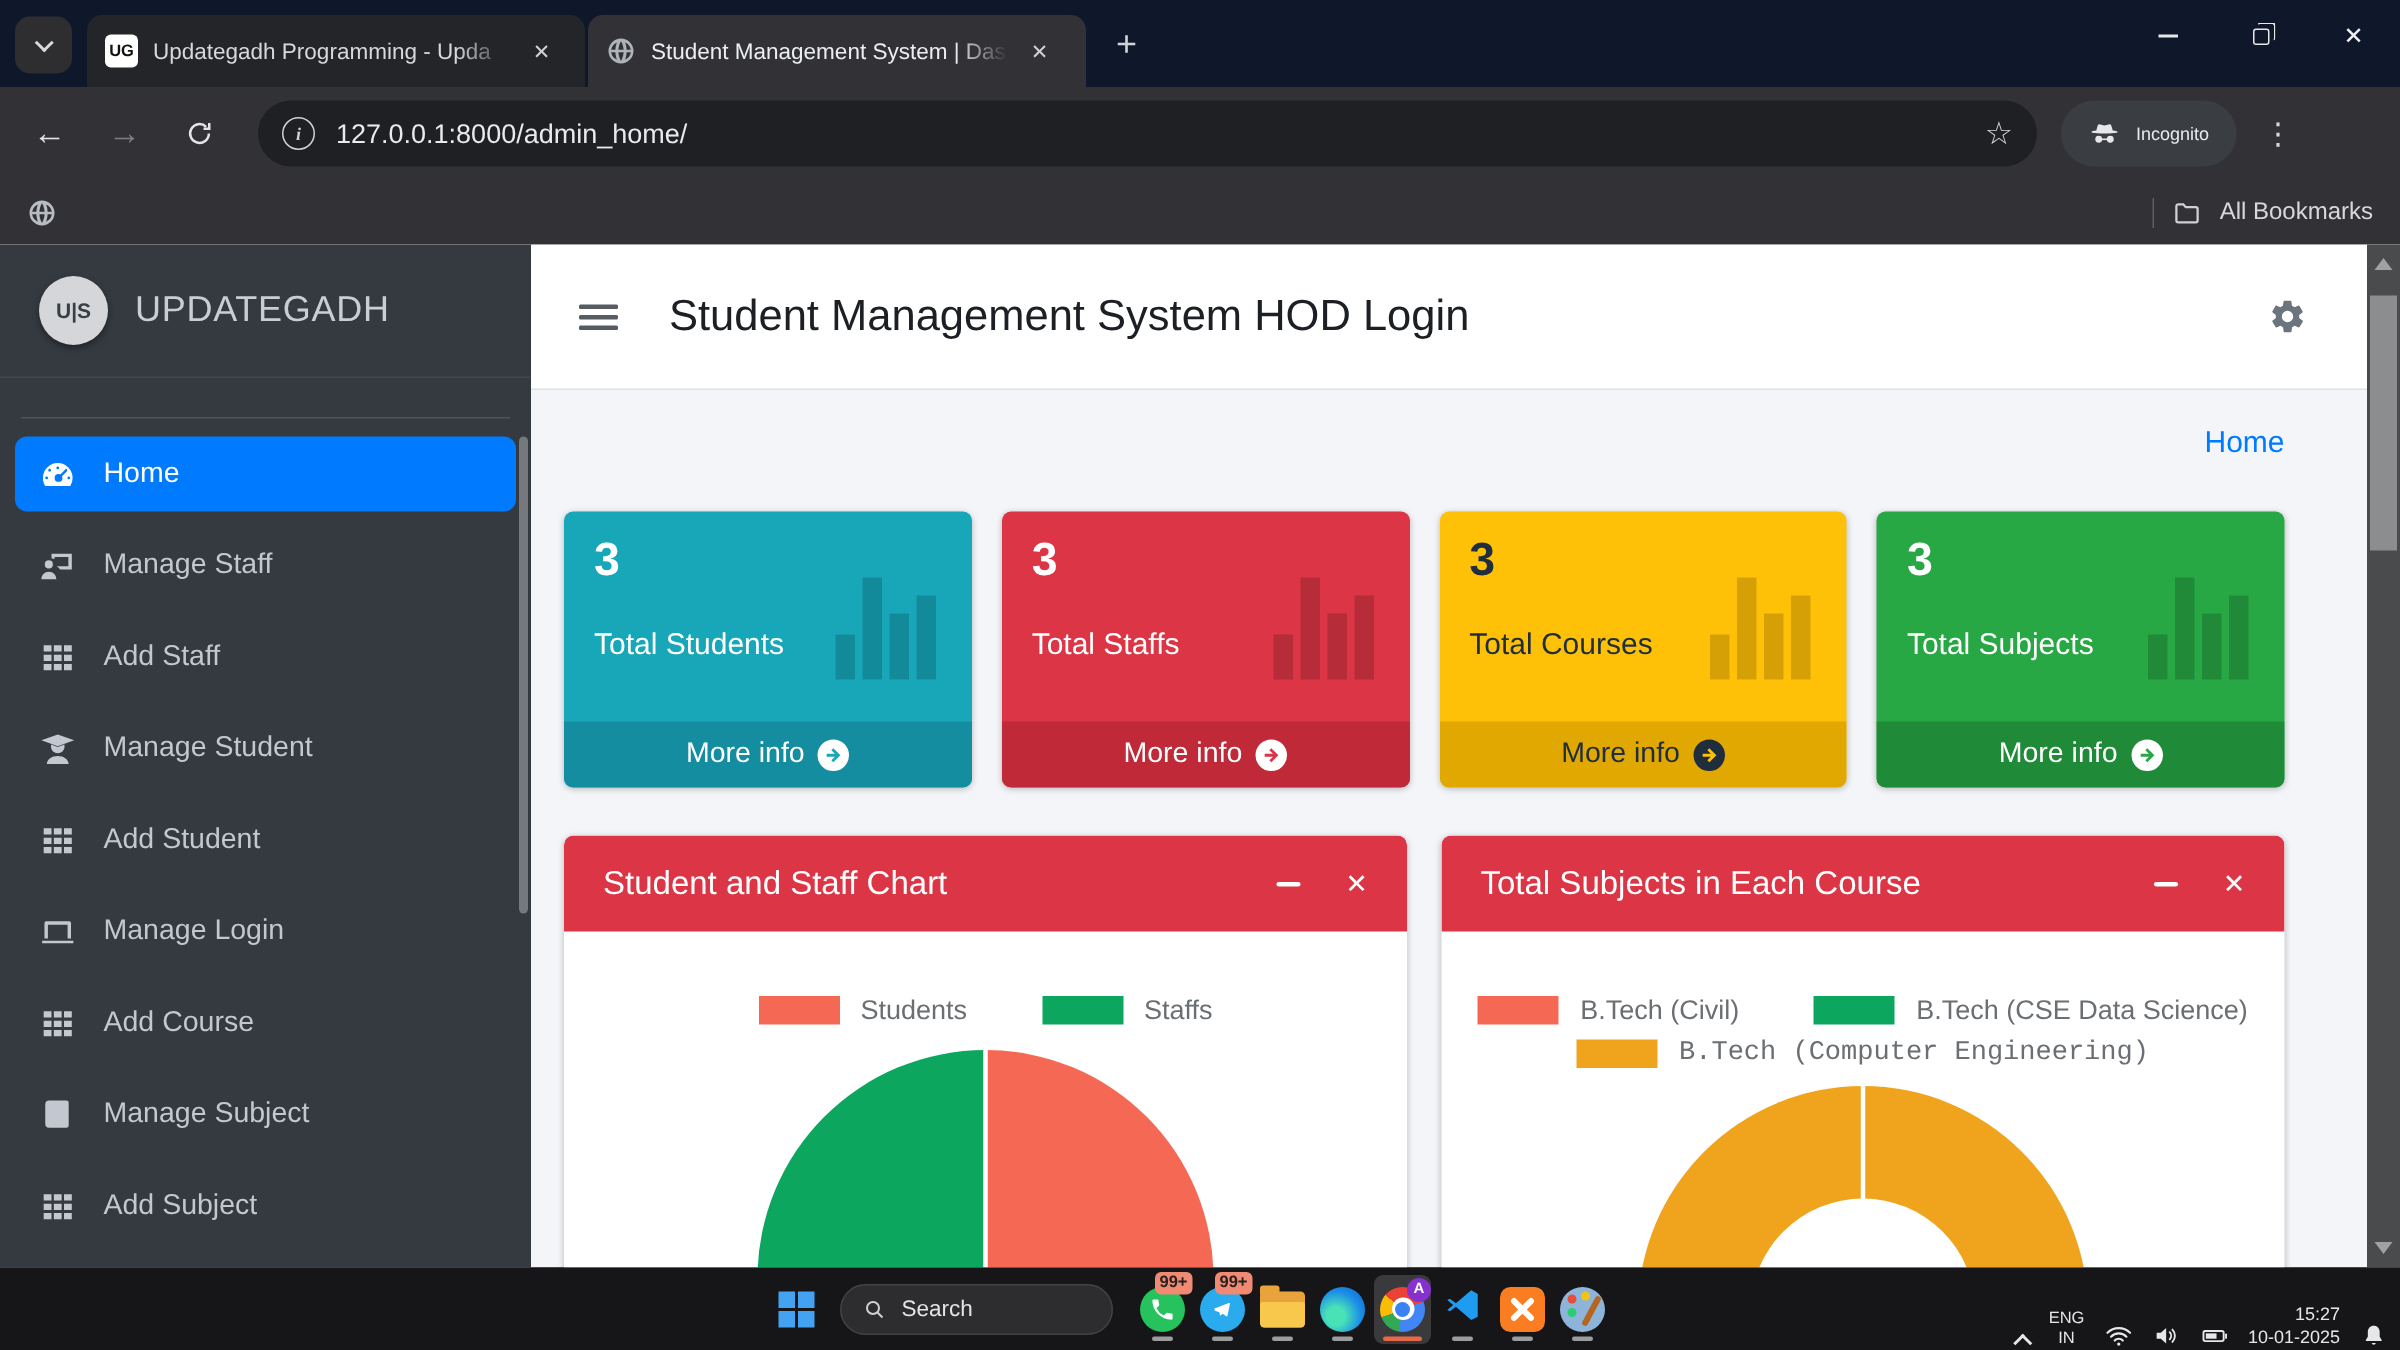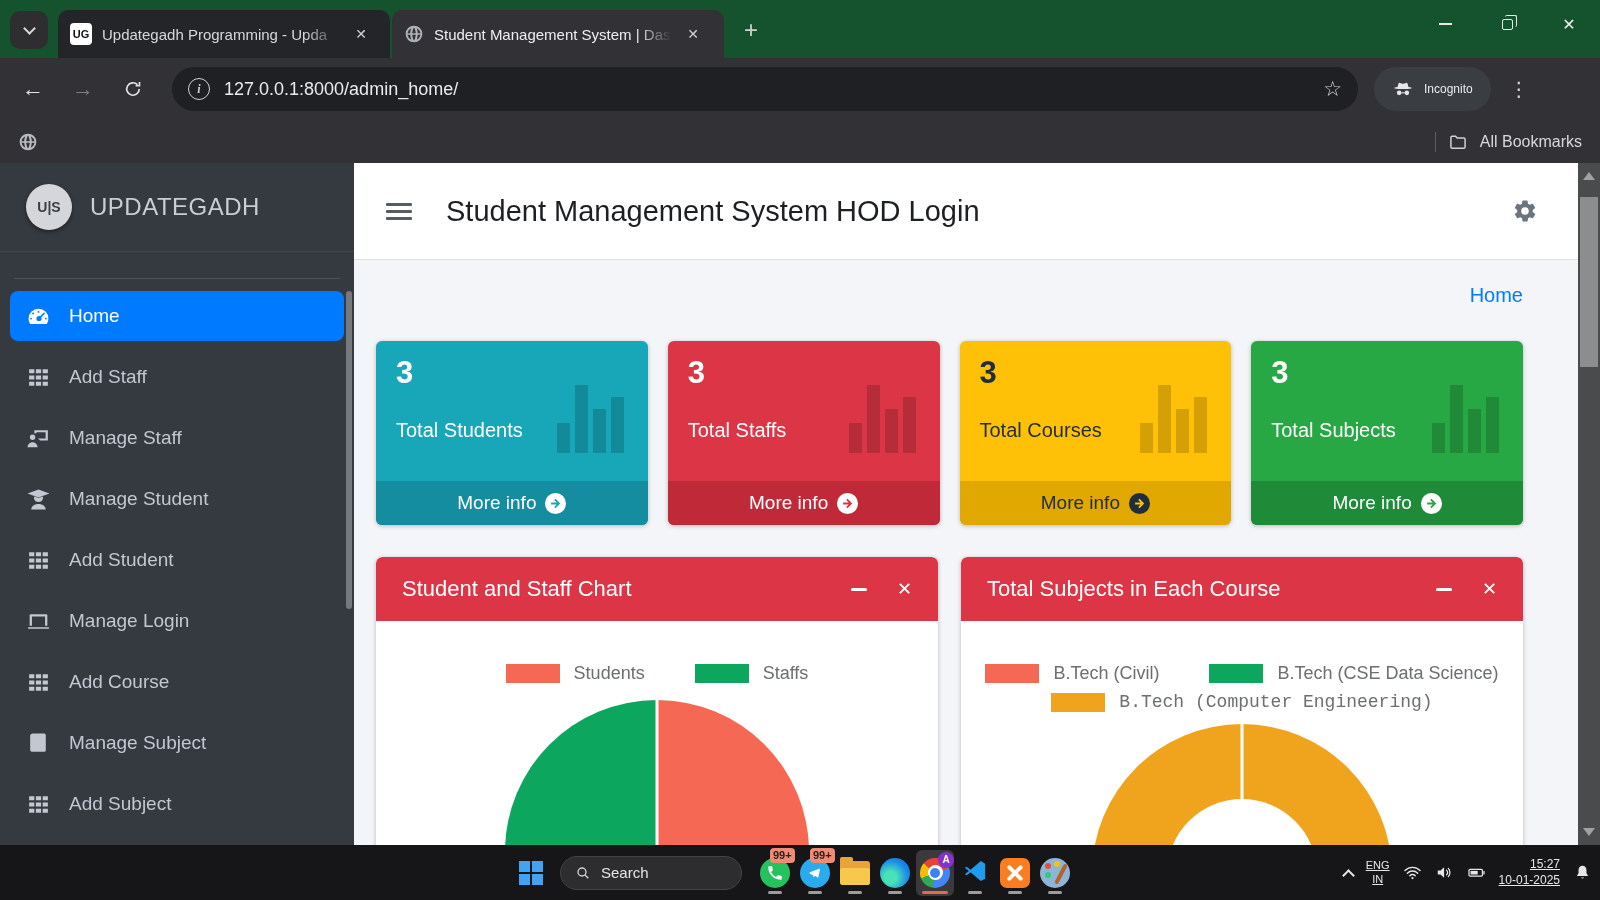--- a/index.html
+++ b/index.html
@@ -1,21 +1,21 @@
 <!DOCTYPE html>
 <html><head>
 <meta charset="utf-8">
 <style>
   *{margin:0;padding:0;box-sizing:border-box;}
   html,body{width:1600px;height:900px;overflow:hidden;background:#000;
     font-family:"Liberation Sans","DejaVu Sans",sans-serif;}
   .screen{position:relative;width:1600px;height:900px;}
 
   
-  .tabstrip{position:absolute;left:0;top:0;width:1600px;height:58px;background:#14532d;}
+  .tabstrip{position:absolute;left:0;top:0;width:1600px;height:58px;background:#0f172a;}
   .tab-search-btn{position:absolute;left:10px;top:11px;width:38px;height:38px;border-radius:10px;
     background:#2e2e31;display:flex;align-items:center;justify-content:center;}
   .caret{width:9px;height:9px;border-right:2px solid #d7d9dc;border-bottom:2px solid #d7d9dc;
     transform:rotate(45deg);margin-top:-4px;}
   .tab{position:absolute;top:10px;height:48px;width:332px;border-radius:10px 10px 0 0;
     display:flex;align-items:center;padding:0 12px;gap:10px;}
   .tab.inactive{left:58px;background:#242528;}
   .tab.active{left:392px;background:#323236;}
   .tab-title{font-size:15px;color:#d6d8da;white-space:nowrap;overflow:hidden;max-width:238px;flex:1;
     -webkit-mask-image:linear-gradient(90deg,#000 85%,transparent);mask-image:linear-gradient(90deg,#000 85%,transparent);}
@@ -179,21 +179,21 @@
   .xampp i,.xampp b{position:absolute;left:50%;top:50%;width:20px;height:4px;background:#fff;border-radius:2px;}
   .xampp i{transform:translate(-50%,-50%) rotate(45deg);}
   .xampp b{transform:translate(-50%,-50%) rotate(-45deg);}
   .paint{position:relative;width:30px;height:30px;border-radius:50%;background:#8fb4d9;}
   .paint .d1,.paint .d2,.paint .d3{position:absolute;width:6px;height:6px;border-radius:50%;}
   .paint .d1{background:#e74c3c;left:5px;top:5px;}
   .paint .d2{background:#f1c40f;left:14px;top:3px;}
   .paint .d3{background:#2ecc71;left:5px;top:14px;}
   .paint .brush{position:absolute;width:4px;height:22px;background:#b5651d;left:19px;top:5px;border-radius:2px;transform:rotate(28deg);}
 
-  .tray{position:absolute;right:8px;top:0;height:55px;display:flex;align-items:center;gap:13px;color:#e6e7e9;text-decoration:underline;}
+  .tray{position:absolute;right:8px;top:0;height:55px;display:flex;align-items:flex-end;gap:13px;color:#e6e7e9;}
   .tray-chevron{width:9px;height:9px;border-right:2px solid #e6e7e9;border-bottom:2px solid #e6e7e9;
     transform:rotate(-135deg);margin-top:5px;}
   .lang{font-size:11px;line-height:1.25;text-align:center;}
   .tray svg{width:19px;height:19px;}
   .clock{font-size:12px;line-height:1.3;text-align:right;}
 </style>
 </head>
 <body>
 
 <div class="screen">
@@ -282,30 +282,30 @@
 
       <div class="nav-item active">
         <svg class="nav-ic" viewBox="0 0 24 24" fill="currentColor">
             <path d="M12 4.5A9.5 9.5 0 0 0 2.5 14c0 1.9.55 3.7 1.5 5.2h16a9.7 9.7 0 0 0 1.5-5.2A9.5 9.5 0 0 0 12 4.5zm0 2.2a.9.9 0 1 1 0 1.8.9.9 0 0 1 0-1.8zM6.8 8.2a.9.9 0 1 1 0 1.8.9.9 0 0 1 0-1.8zm10.4 0c.5 0 .9.4.9.9 0 .2-.1.4-.2.6l-3.2 3.2c.2.3.3.7.3 1.1a2.5 2.5 0 1 1-2.5-2.5c.4 0 .8.1 1.1.3l3.2-3.2c.1-.3.2-.4.4-.4zM4.9 13.1a.9.9 0 1 1 0 1.8.9.9 0 0 1 0-1.8zm14.2 0a.9.9 0 1 1 0 1.8.9.9 0 0 1 0-1.8z"></path>
           </svg>
         <span class="nav-label">Home</span>
       </div>
 
       <div class="nav-item">
         <svg class="nav-ic" viewBox="0 0 24 24" fill="currentColor">
+            <path d="M8 4h13v10h-7.5a4.7 4.7 0 0 0-1.9-1.7V12h7.2V6.1H10v1.2A5 5 0 0 0 8 7.1zM6.3 13.4a2.6 2.6 0 1 0 0-5.2 2.6 2.6 0 0 0 0 5.2zm-4.8 6.9c0-2.7 2.1-4.8 4.8-4.8s4.8 2.1 4.8 4.8z"></path>
+          </svg>
+        <span class="nav-label">Manage Staff</span>
+      </div>
+
+      <div class="nav-item">
+        <svg class="nav-ic" viewBox="0 0 24 24" fill="currentColor">
             <path d="M3 4h5v4H3zM9.5 4h5v4h-5zM16 4h5v4h-5zM3 10h5v4H3zM9.5 10h5v4h-5zM16 10h5v4h-5zM3 16h5v4H3zM9.5 16h5v4h-5zM16 16h5v4h-5z"></path>
           </svg>
         <span class="nav-label">Add Staff</span>
-      </div>
-
-      <div class="nav-item">
-        <svg class="nav-ic" viewBox="0 0 24 24" fill="currentColor">
-            <path d="M8 4h13v10h-7.5a4.7 4.7 0 0 0-1.9-1.7V12h7.2V6.1H10v1.2A5 5 0 0 0 8 7.1zM6.3 13.4a2.6 2.6 0 1 0 0-5.2 2.6 2.6 0 0 0 0 5.2zm-4.8 6.9c0-2.7 2.1-4.8 4.8-4.8s4.8 2.1 4.8 4.8z"></path>
-          </svg>
-        <span class="nav-label">Manage Staff</span>
       </div>
 
       <div class="nav-item">
         <svg class="nav-ic" viewBox="0 0 24 24" fill="currentColor">
             <path d="M12 2.5 1.5 6.3 12 10.1l10.5-3.8zM7.7 9v2.1A4.4 4.4 0 0 0 12 14.5a4.4 4.4 0 0 0 4.3-3.4V9L12 10.6zM5 21.5c.2-3.2 3.2-5.2 7-5.2s6.8 2 7 5.2z"></path>
           </svg>
         <span class="nav-label">Manage Student</span>
       </div>
 
       <div class="nav-item">

